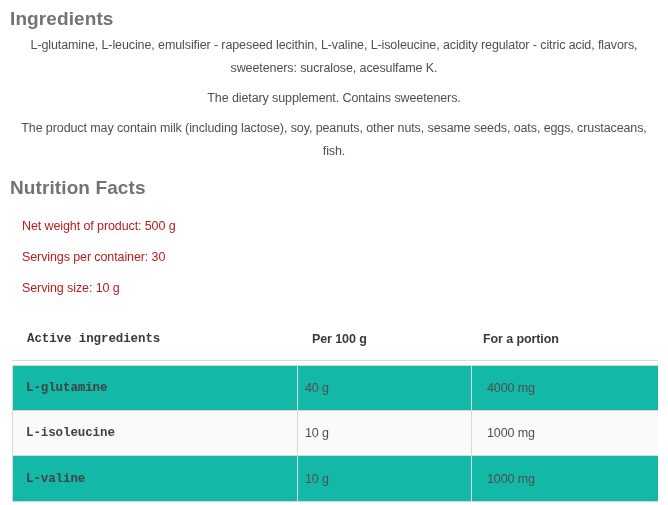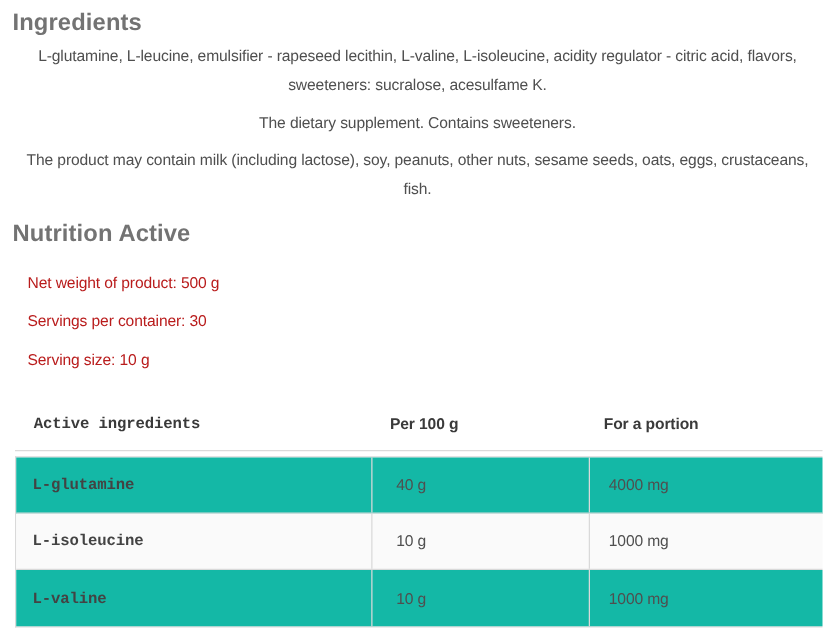--- a/index.html
+++ b/index.html
@@ -61,37 +61,37 @@
     border-bottom: 1px solid #d9d9d9;
     background: #14b8a6;
   }
   .ntable-row:nth-child(even) { background: #fafafa; }
   .ntable-row:last-child { border-bottom: none; }
   .ntable-row span {
     font-size: 12.5px; color: #4f4f4f; letter-spacing: -0.1px;
     align-self: stretch; display: flex; align-items: center;
   }
   .ntable-row .col-1 { padding-left: 13px; font-weight: 600; color: #434343; }
-  .ntable-row .col-2 { padding-left: 19px; border-left: 1px solid #d9d9d9; }
+  .ntable-row .col-2 { padding-left: 7px; border-left: 1px solid #d9d9d9; }
   .ntable-row .col-3 { padding-left: 15px; border-left: 1px solid #d9d9d9; }
 </style>
 </head>
 <body>
 
 <div class="page">
 
   <section>
     <h2 class="section-heading">Ingredients</h2>
     <p class="body-text">L-glutamine, L-leucine, emulsifier - rapeseed lecithin, L-valine, L-isoleucine, acidity regulator - citric acid, flavors, sweeteners: sucralose, acesulfame K.</p>
     <p class="body-text">The dietary supplement. Contains sweeteners.</p>
     <p class="body-text">The product may contain milk (including lactose), soy, peanuts, other nuts, sesame seeds, oats, eggs, crustaceans, fish.</p>
   </section>
 
   <section>
-    <h2 class="section-heading nutrition">Nutrition Active</h2>
+    <h2 class="section-heading nutrition">Nutrition Facts</h2>
 
     <div class="details">
       <p>Net weight of product: 500 g</p>
       <p>Servings per container: 30</p>
       <p>Serving size: 10 g</p>
     </div>
 
     <div class="ntable">
       <div class="ntable-head">
         <span class="col-1">Active ingredients</span>

